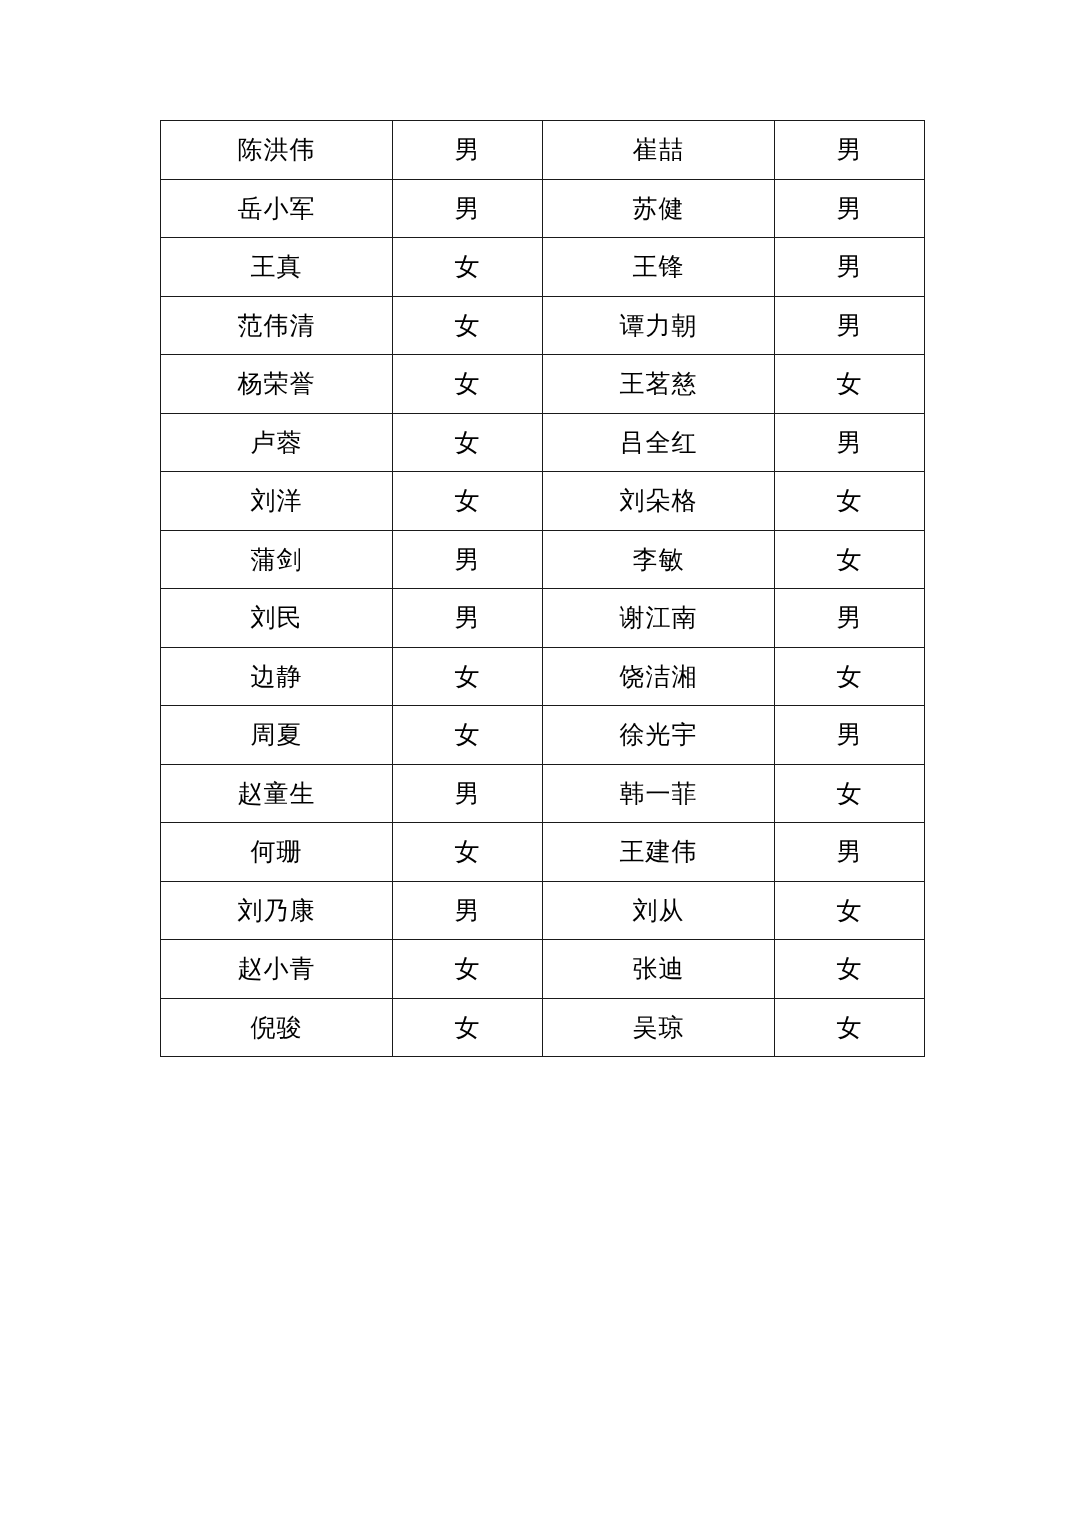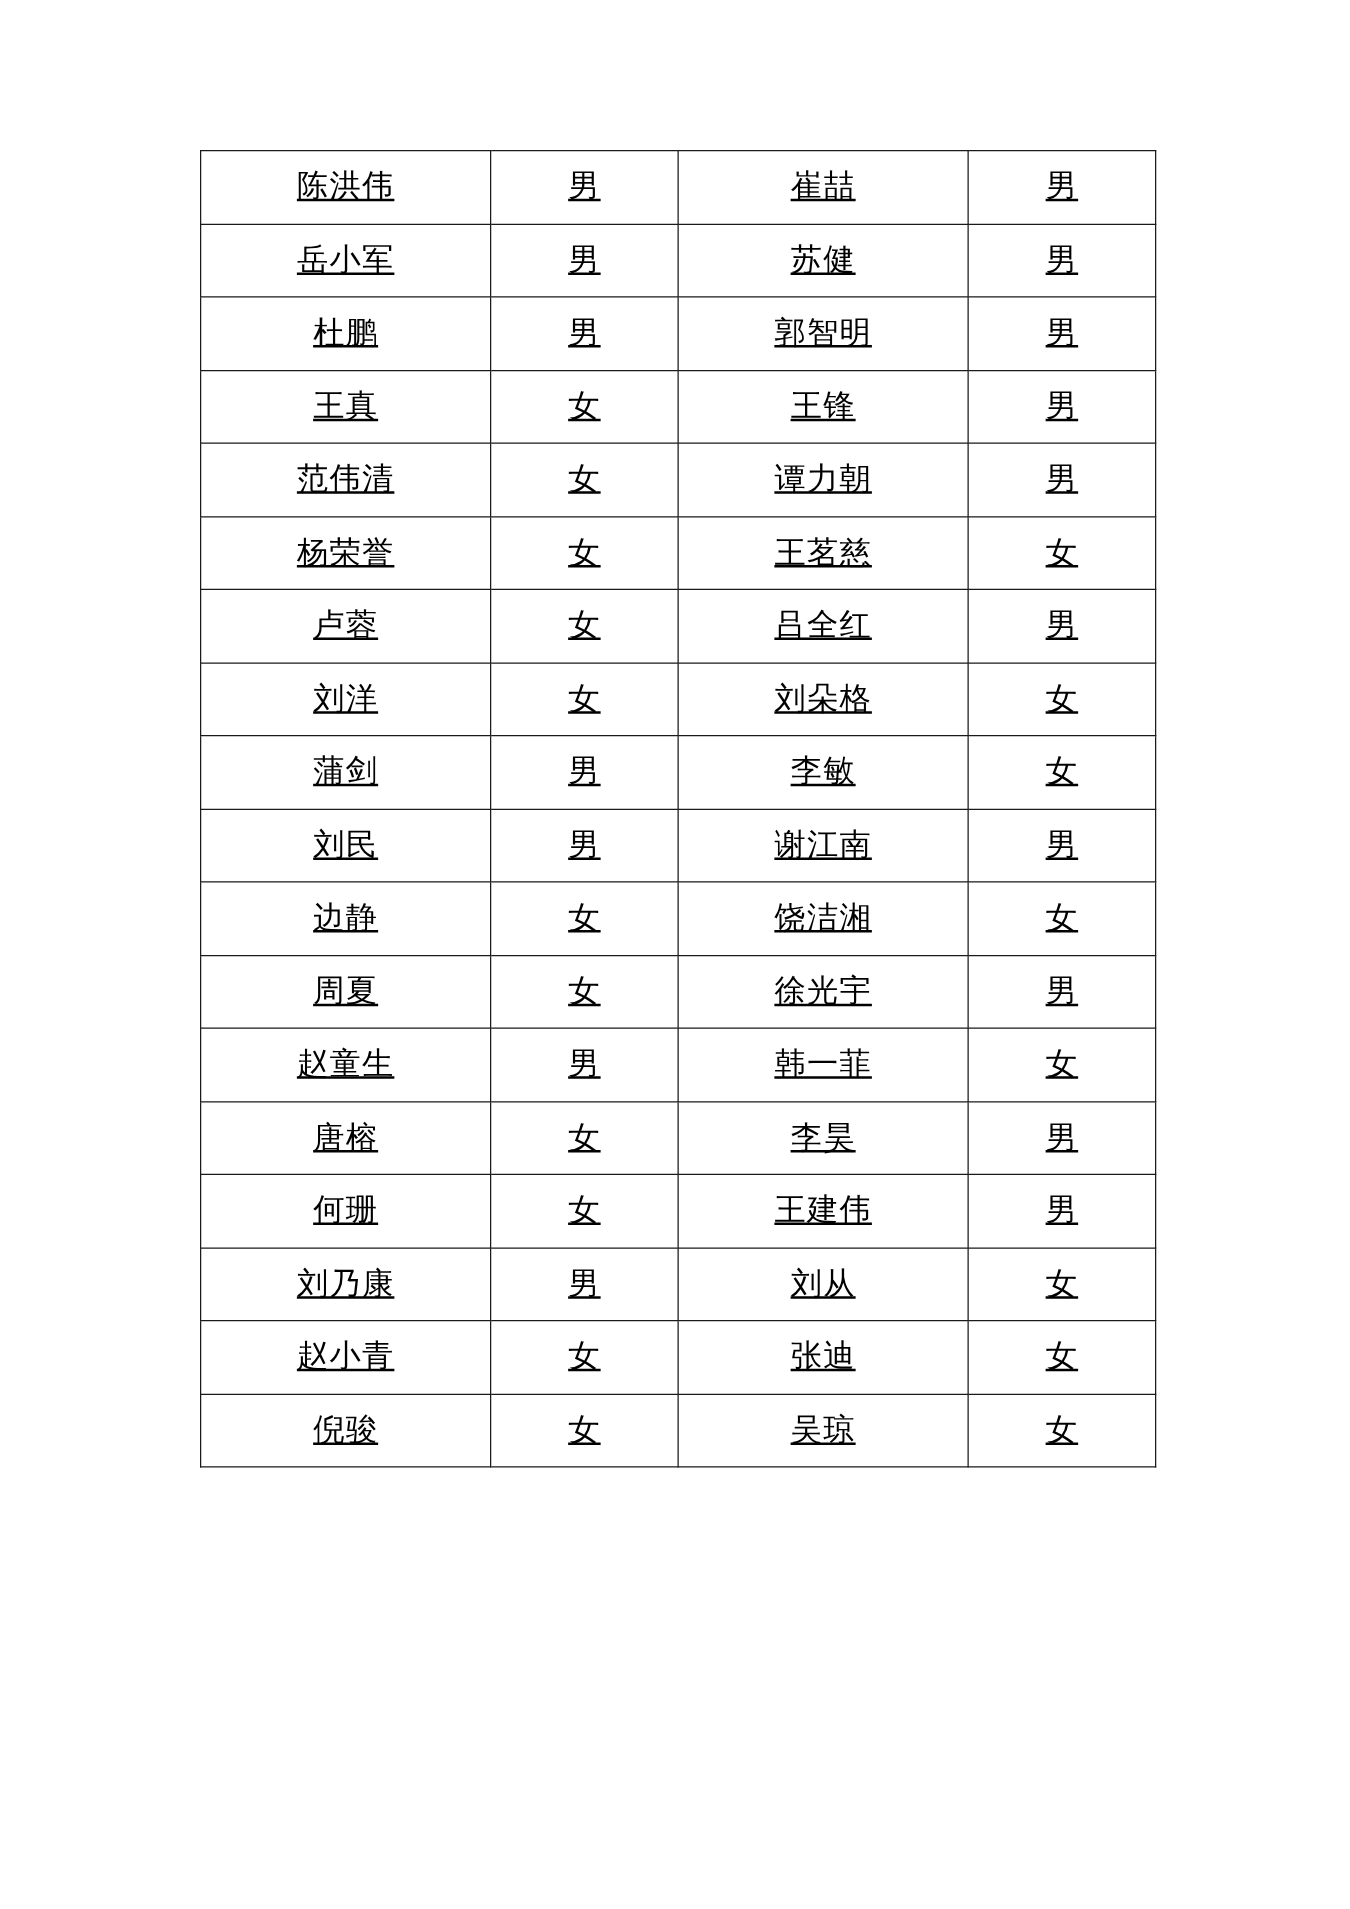--- a/index.html
+++ b/index.html
@@ -12,21 +12,20 @@
     height: 1527px;
     font-family: "Liberation Serif", "DejaVu Serif", serif;
     color: #000000;
     position: relative;
   }
   .page {
     box-sizing: border-box;
     width: 1080px;
     height: 1158px;
     padding: 120px 155px 0 160px;
-    text-decoration: underline;
   }
   table.roster {
     border-collapse: collapse;
     width: 765px;
     table-layout: fixed;
   }
   table.roster td {
     border: 1.6px solid #1a1a1a;
     height: 57.5px;
     text-align: center;
@@ -55,26 +54,20 @@
         <tr>
           <td>陈洪伟</td>
           <td>男</td>
           <td>崔喆</td>
           <td>男</td>
         </tr>
         <tr>
           <td>岳小军</td>
           <td>男</td>
           <td>苏健</td>
-          <td>男</td>
-        </tr>
-        <tr>
-          <td>杜鹏</td>
-          <td>男</td>
-          <td>郭智明</td>
           <td>男</td>
         </tr>
         <tr>
           <td>王真</td>
           <td>女</td>
           <td>王锋</td>
           <td>男</td>
         </tr>
         <tr>
           <td>范伟清</td>
@@ -124,26 +117,20 @@
           <td>徐光宇</td>
           <td>男</td>
         </tr>
         <tr>
           <td>赵童生</td>
           <td>男</td>
           <td>韩一菲</td>
           <td>女</td>
         </tr>
         <tr>
-          <td>唐榕</td>
-          <td>女</td>
-          <td>李昊</td>
-          <td>男</td>
-        </tr>
-        <tr>
           <td>何珊</td>
           <td>女</td>
           <td>王建伟</td>
           <td>男</td>
         </tr>
         <tr>
           <td>刘乃康</td>
           <td>男</td>
           <td>刘从</td>
           <td>女</td>

